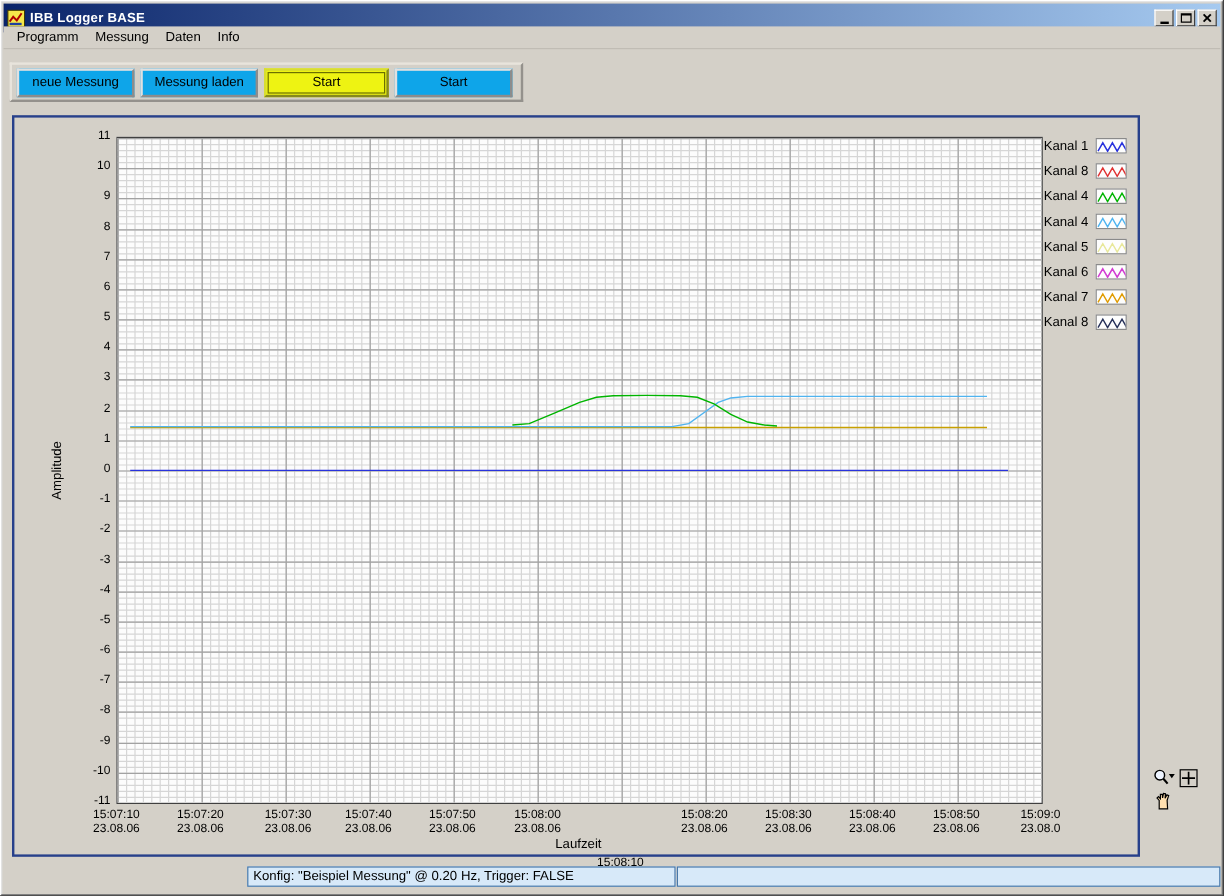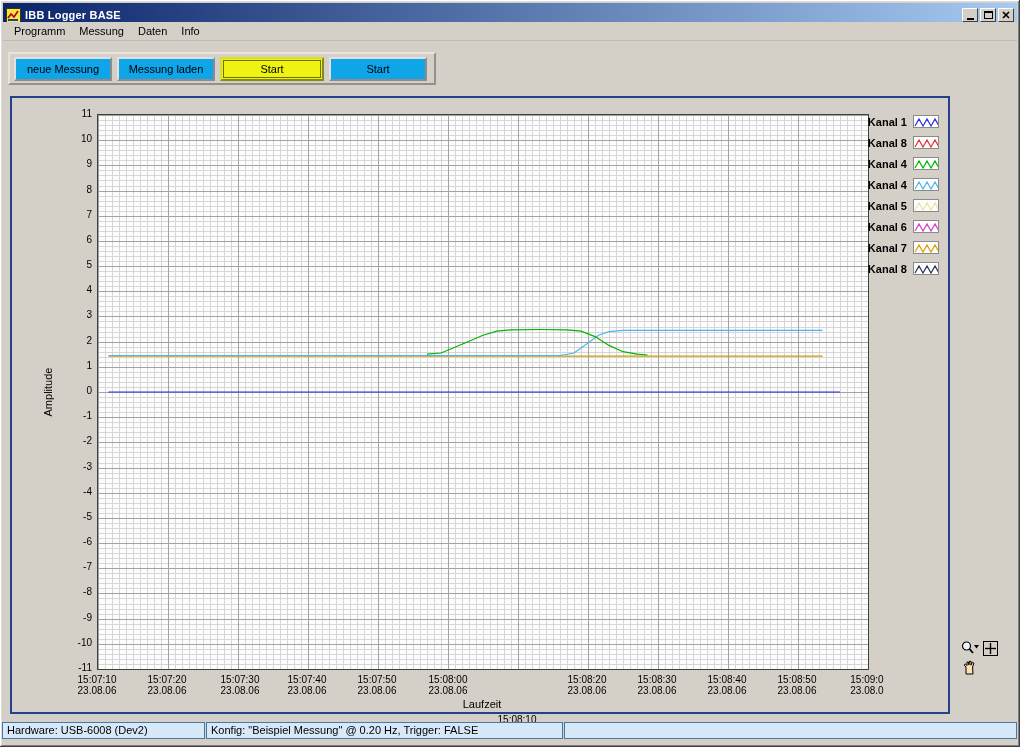--- a/index.html
+++ b/index.html
@@ -72,21 +72,21 @@
   .x-tick {
     position:absolute; top:576px; width:80px; text-align:center;
     font-size:10px; line-height:11px; color:#000;
   }
   .x-axis-title {
     position:absolute; left:405px; top:600px; width:130px; text-align:center;
     font-size:11px; color:#000;
   }
   
   #legend { position:absolute; right:9px; top:13px; width:110px; }
-  .legend-row { display:flex; align-items:center; justify-content:flex-end; height:21px; gap:6px;font-weight:bold; }
+  .legend-row { display:flex; align-items:center; justify-content:flex-end; height:21px; gap:6px; }
   .legend-label { font-size:11px; color:#000; }
   .legend-sample { background:#fdfdfd; border:1px solid #8a8a8a; }
   
   .graph-tools { position:absolute; left:946px; top:540px; width:44px; height:40px; }
   .gtool { position:absolute; background:transparent; border:none; padding:0; }
   #tool-plus {
     width:15px; height:15px; border:1px solid #000; background:#d4d0c8;
     display:flex; align-items:center; justify-content:center;
   }
   
@@ -550,17 +550,16 @@
         </svg>
       </button>
       <button class="gtool" id="tool-pan" style="left:3px;top:21px;width:17px;height:17px;">
         <svg width="17" height="17" viewBox="0 0 17 17">
           <path d="M5 15 L5 8 L3.2 6 L4.4 4.8 L6 6.6 L6 3 L7.6 3 L7.8 6 L8.6 2.2 L10.2 2.4 L9.9 6.2 L11.4 3.4 L12.9 4 L11.6 8 L12 15 Z" fill="#ffe0b0" stroke="#000" stroke-width="1"></path>
         </svg>
       </button>
     </div>
   </div>
 
-  <div class="status-field" id="status-hw">Hardware: USB-6008 (Dev2)</div>
   <div class="status-field" id="status-cfg">Konfig: "Beispiel Messung" @ 0.20 Hz, Trigger: FALSE</div>
   <div class="status-field" id="status-extra"></div>
 
 </div>
 
 </body></html>

